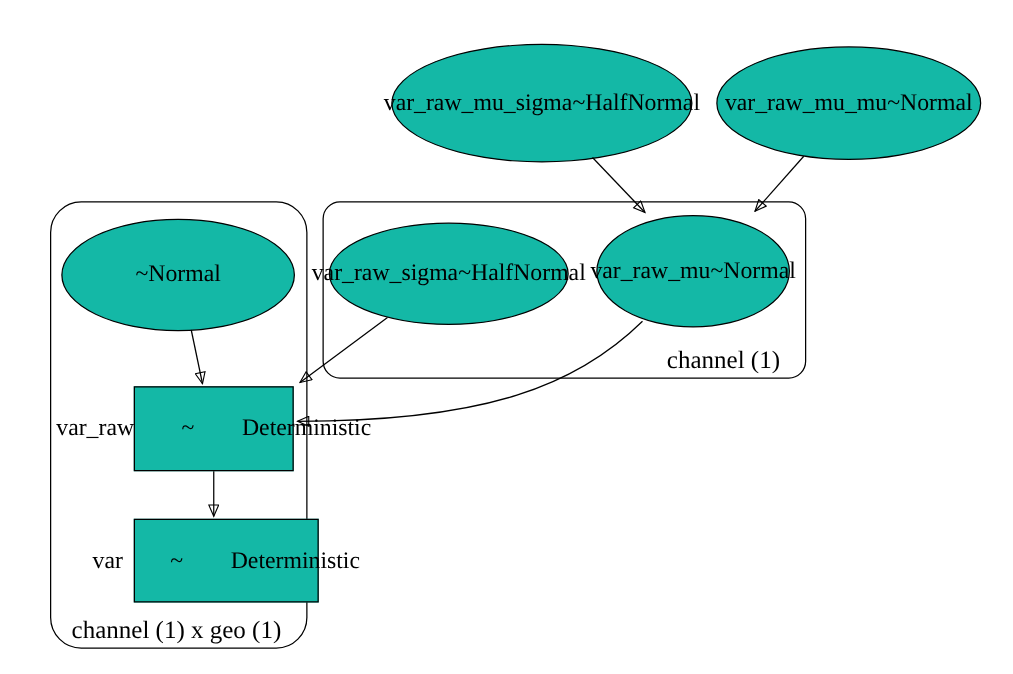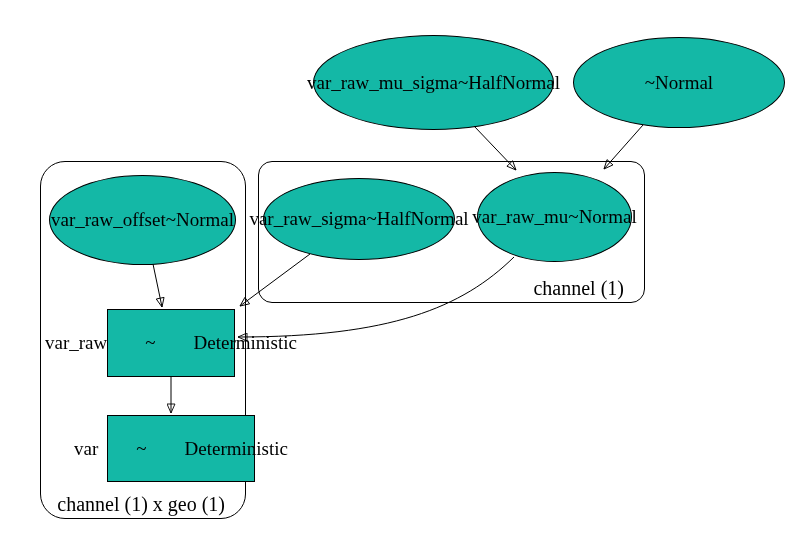--- a/index.html
+++ b/index.html
@@ -76,38 +76,38 @@
     <div class="plate-label">channel (1) x geo (1)</div>
   </div>
 
   <div class="node ellipse" style="left:313px; top:35px; width:241px; height:95px;">
     <span>var_raw_mu_sigma</span>
     <span class="tilde">~</span>
     <span>HalfNormal</span>
   </div>
 
   <div class="node ellipse" style="left:573px; top:37px; width:212px; height:91px;">
+    <span>var_raw_mu_mu</span>
     <span class="tilde">~</span>
     <span>Normal</span>
   </div>
 
   <div class="node ellipse" style="left:263px; top:178px; width:192px; height:82px;">
     <span>var_raw_sigma</span>
     <span class="tilde">~</span>
     <span>HalfNormal</span>
   </div>
 
   <div class="node ellipse" style="left:477px; top:172px; width:155px; height:90px;text-align:right;">
     <span>var_raw_mu</span>
     <span class="tilde">~</span>
     <span>Normal</span>
   </div>
 
   <div class="node ellipse" style="left:49px; top:175px; width:187px; height:90px;">
-    <span>var_raw_offset</span>
     <span class="tilde">~</span>
     <span>Normal</span>
   </div>
 
   <div class="node rect" style="left:107px; top:309px; width:128px; height:68px;">
     <span>var_raw</span>
     <span class="tilde">~</span>
     <span>Deterministic</span>
   </div>
 

